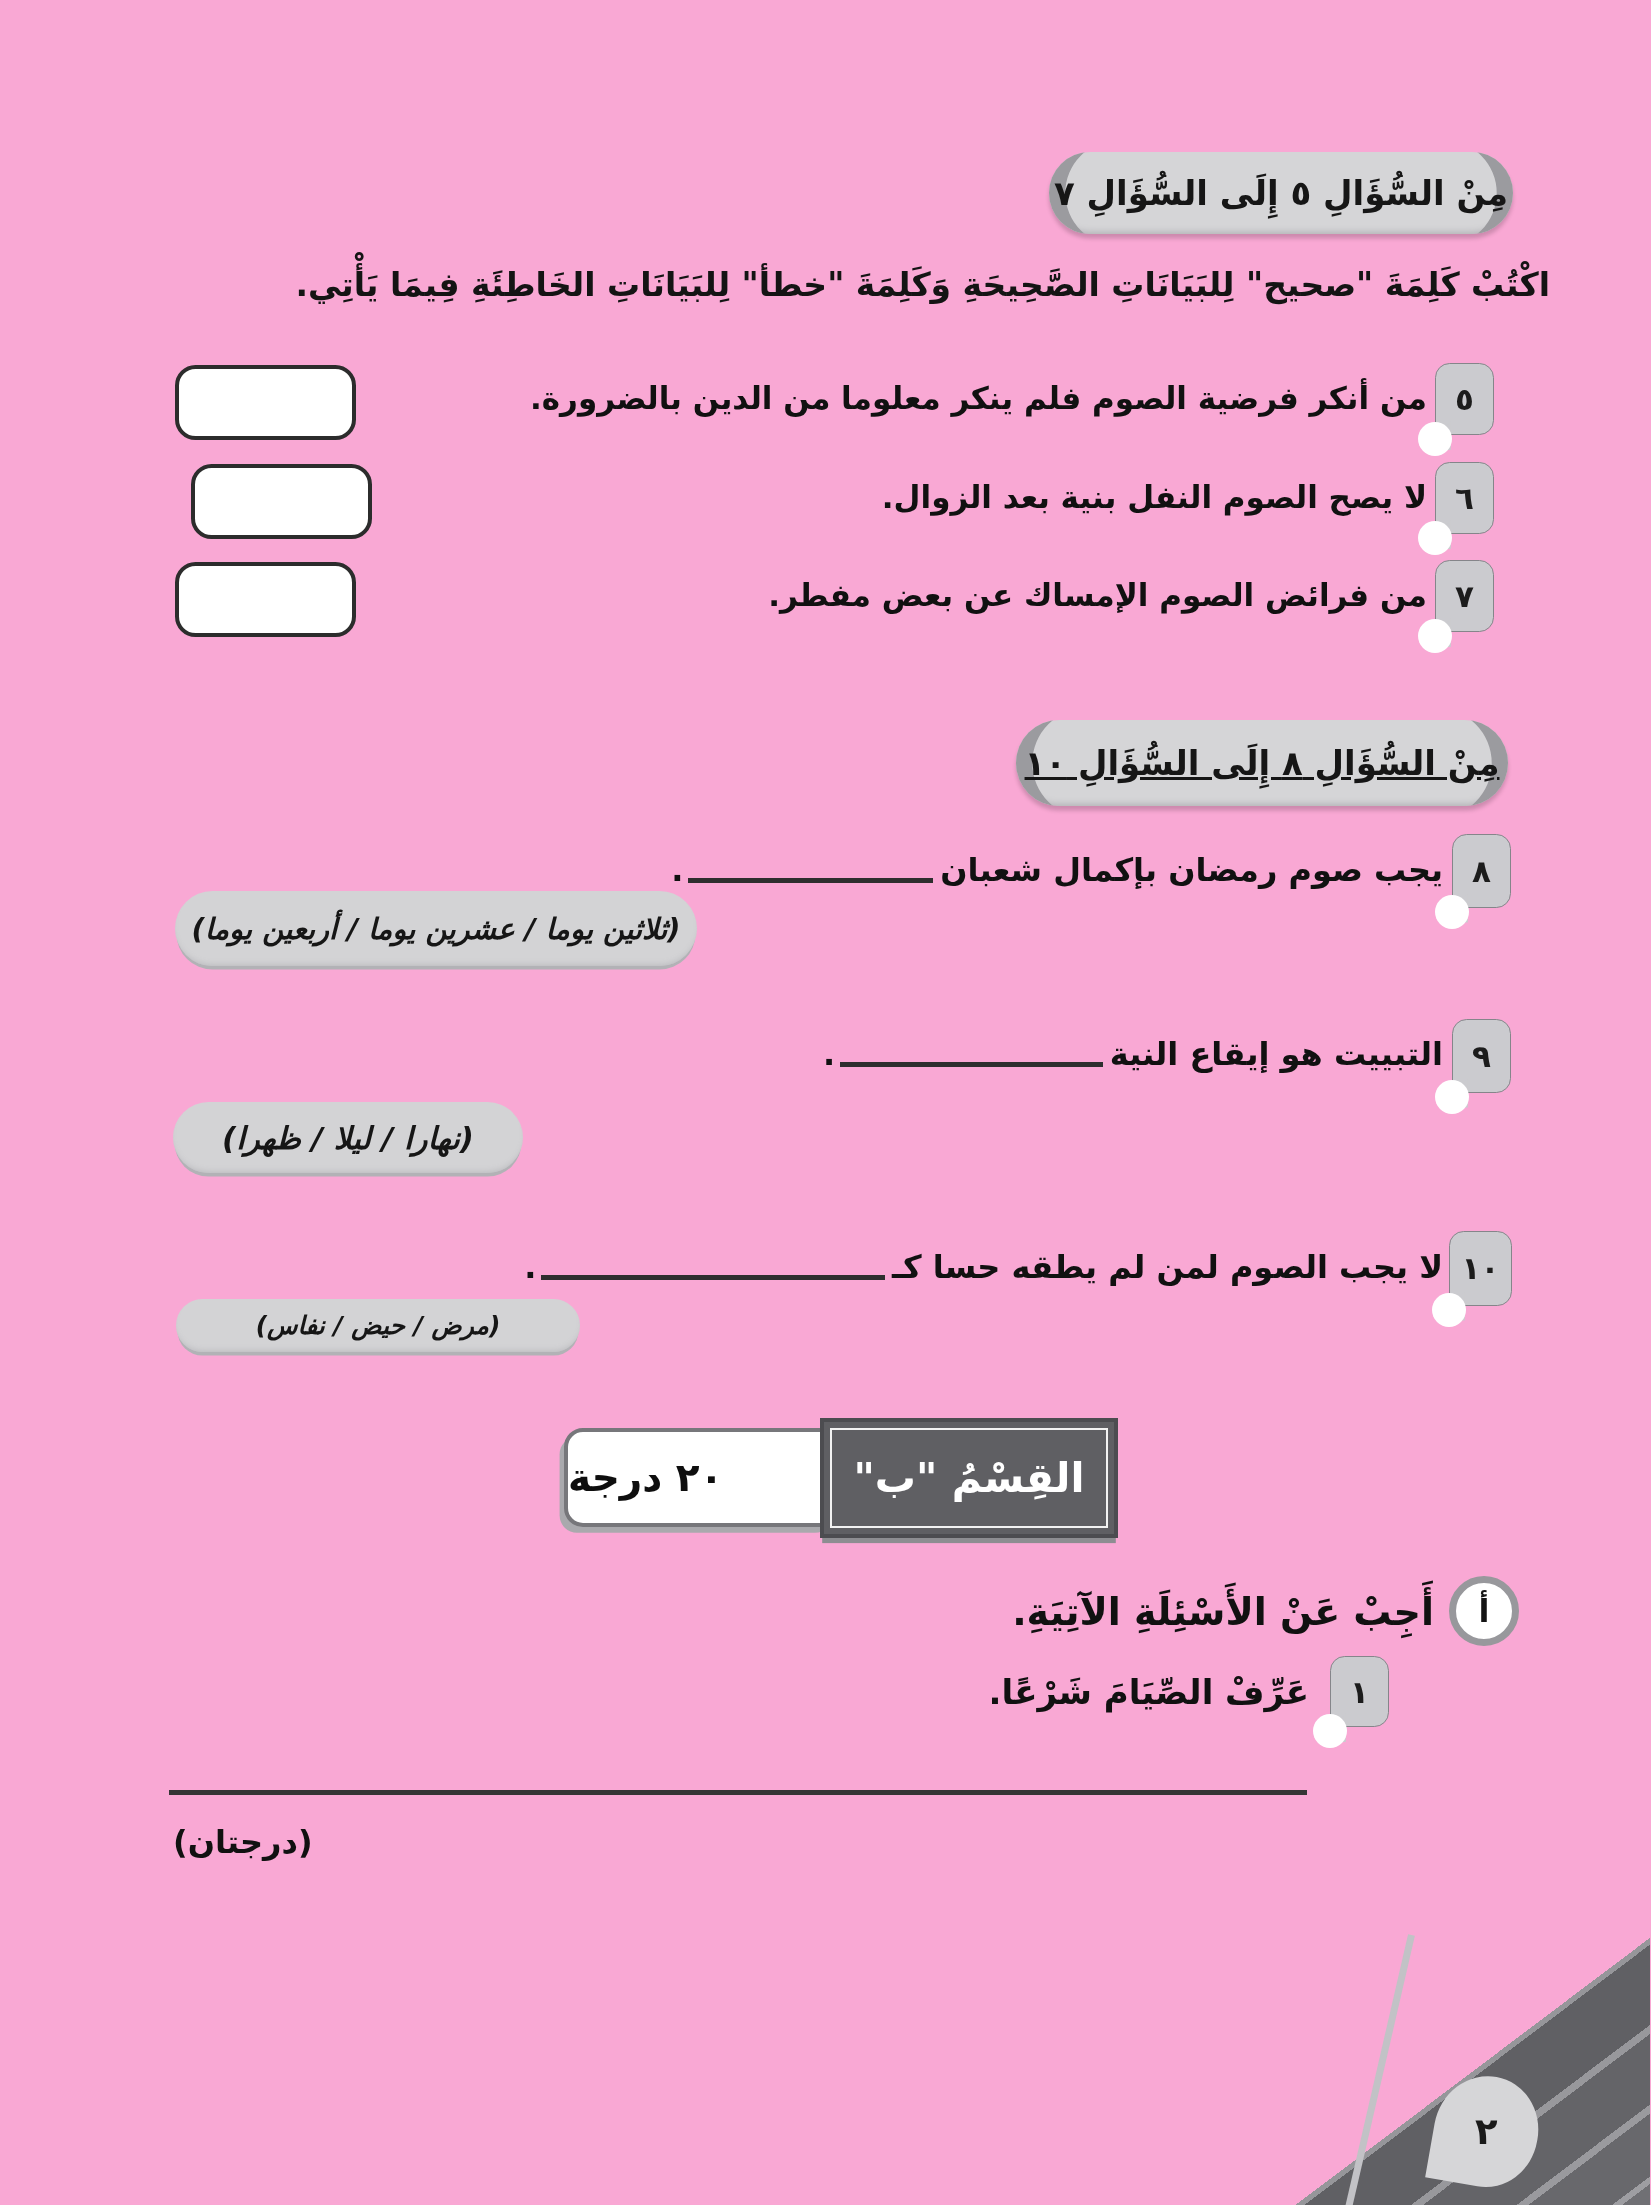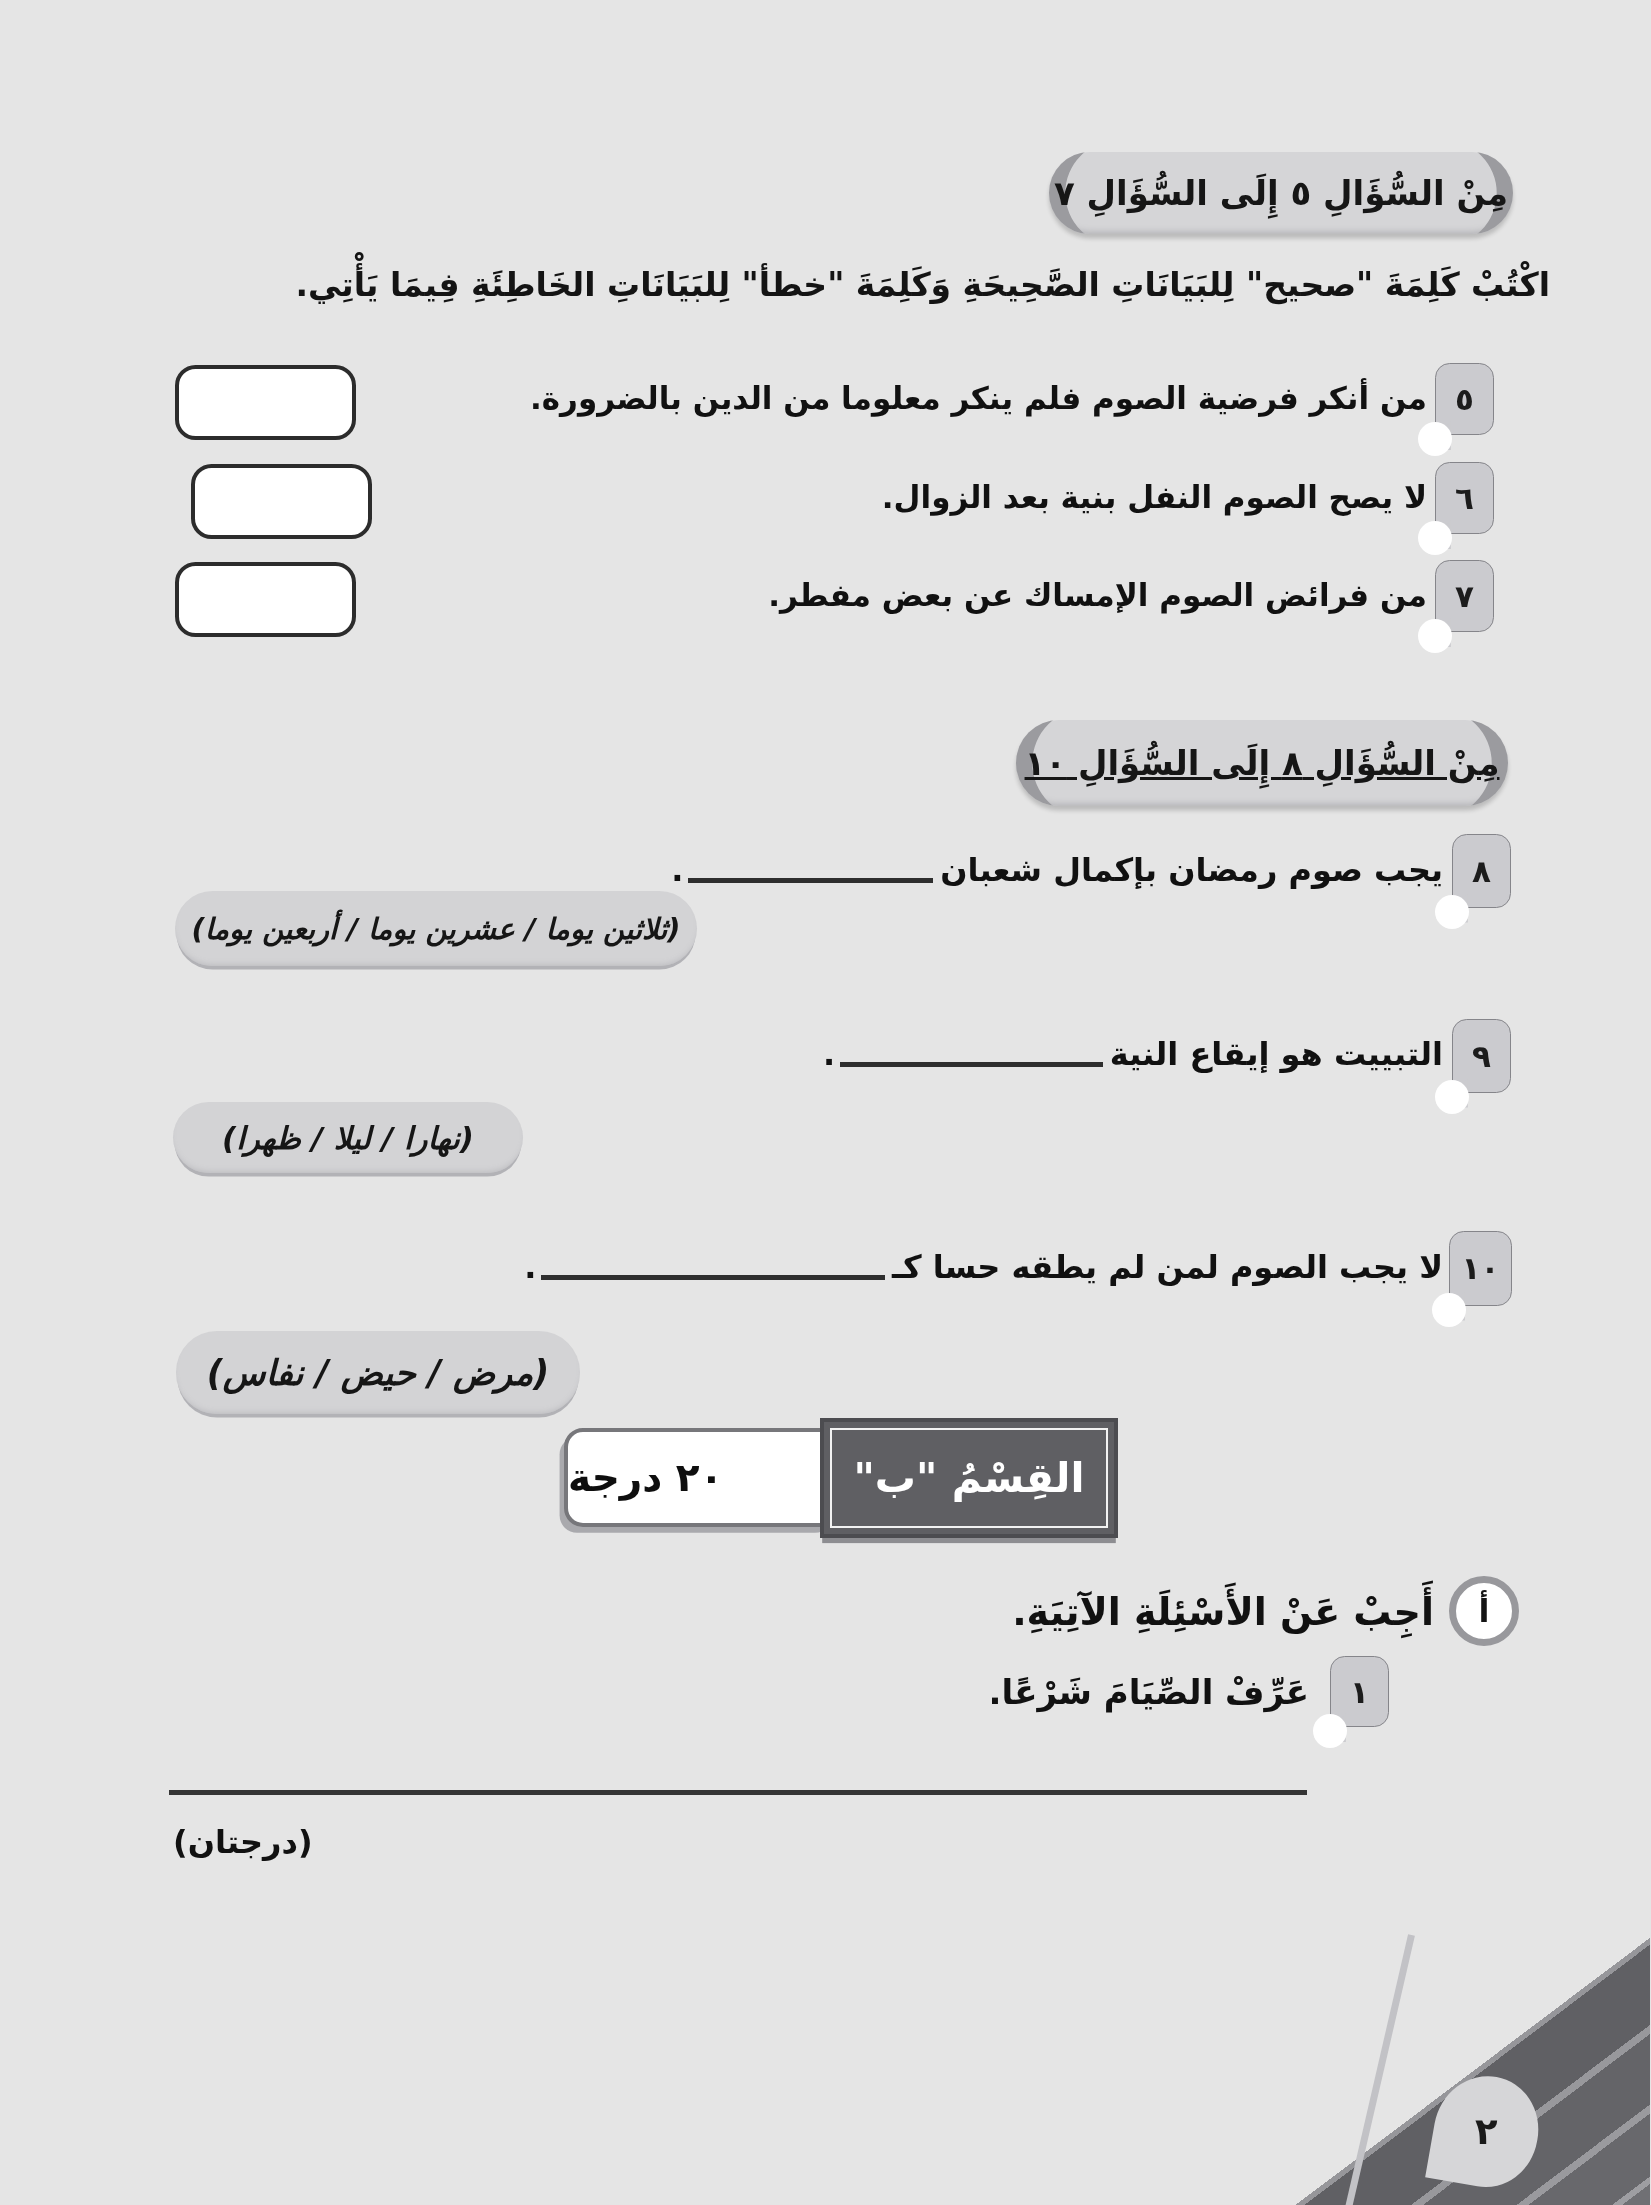--- a/index.html
+++ b/index.html
@@ -1,17 +1,17 @@
 <!DOCTYPE html>
 <html lang="ar" dir="rtl" style="font-size:11.7px"><head>
 <meta charset="utf-8">
 <style>
   html,body{margin:0;padding:0;background:#fff;}
   .page{
-    position:relative;width:1652px;height:2205px;overflow:hidden;background:#e5e5e5;
+    position:relative;width:1652px;height:2205px;overflow:hidden;background:#f9a8d4;
     font-family:"DejaVu Sans",sans-serif;color:#111;
   }
 
   
   .pill-header{
     position:absolute;background:#d5d5d7;border-radius:51px;
     display:flex;align-items:center;justify-content:center;
     font-weight:bold;color:#161616;direction:rtl;white-space:nowrap;
     box-shadow:inset 28px 0 0 -11.7px #9b9b9f, inset -28px 0 0 -11.7px #9b9b9f,
                inset 0 -5.9px 7.3px -4.4px #aeaeb2, 0 4.4px 4.4px rgba(0,0,0,0.18);
@@ -64,21 +64,21 @@
 
   .opt-pill{
     position:absolute;background:#d3d3d5;border-radius:41px;
     display:flex;align-items:center;justify-content:center;
     font-weight:bold;direction:rtl;white-space:nowrap;color:#161616;
     box-shadow:0 5.1px 0 -1.5px #b2b2b6, inset 0 -4.4px 5.9px -3.7px #b8b8bc;
     font-style:italic;
   }
   .opt-1{left:176px;top:891px;width:522px;height:75px;font-size:29px;}
   .opt-2{left:174px;top:1093px;width:350px;height:71px;font-size:31px;margin-top:9px;}
-  .opt-3{left:177px;top:1299px;width:404px;height:83px;font-size:35px;margin-top:32px;}
+  .opt-3{left:177px;top:1299px;width:404px;height:53px;font-size:25px;}
 
   
   .sec-white{
     position:absolute;left:565px;top:1428px;width:268px;height:91px;background:#fff;
     border:4.4px solid #77777b;border-radius:19px;
     display:flex;align-items:center;justify-content:flex-end;
     font-size:39px;font-weight:bold;color:#0e0e0e;direction:rtl;
     box-shadow:-5.9px 7.3px 0 -1.5px #a9a9ad;z-index:1;
   }
   .sec-dark{

